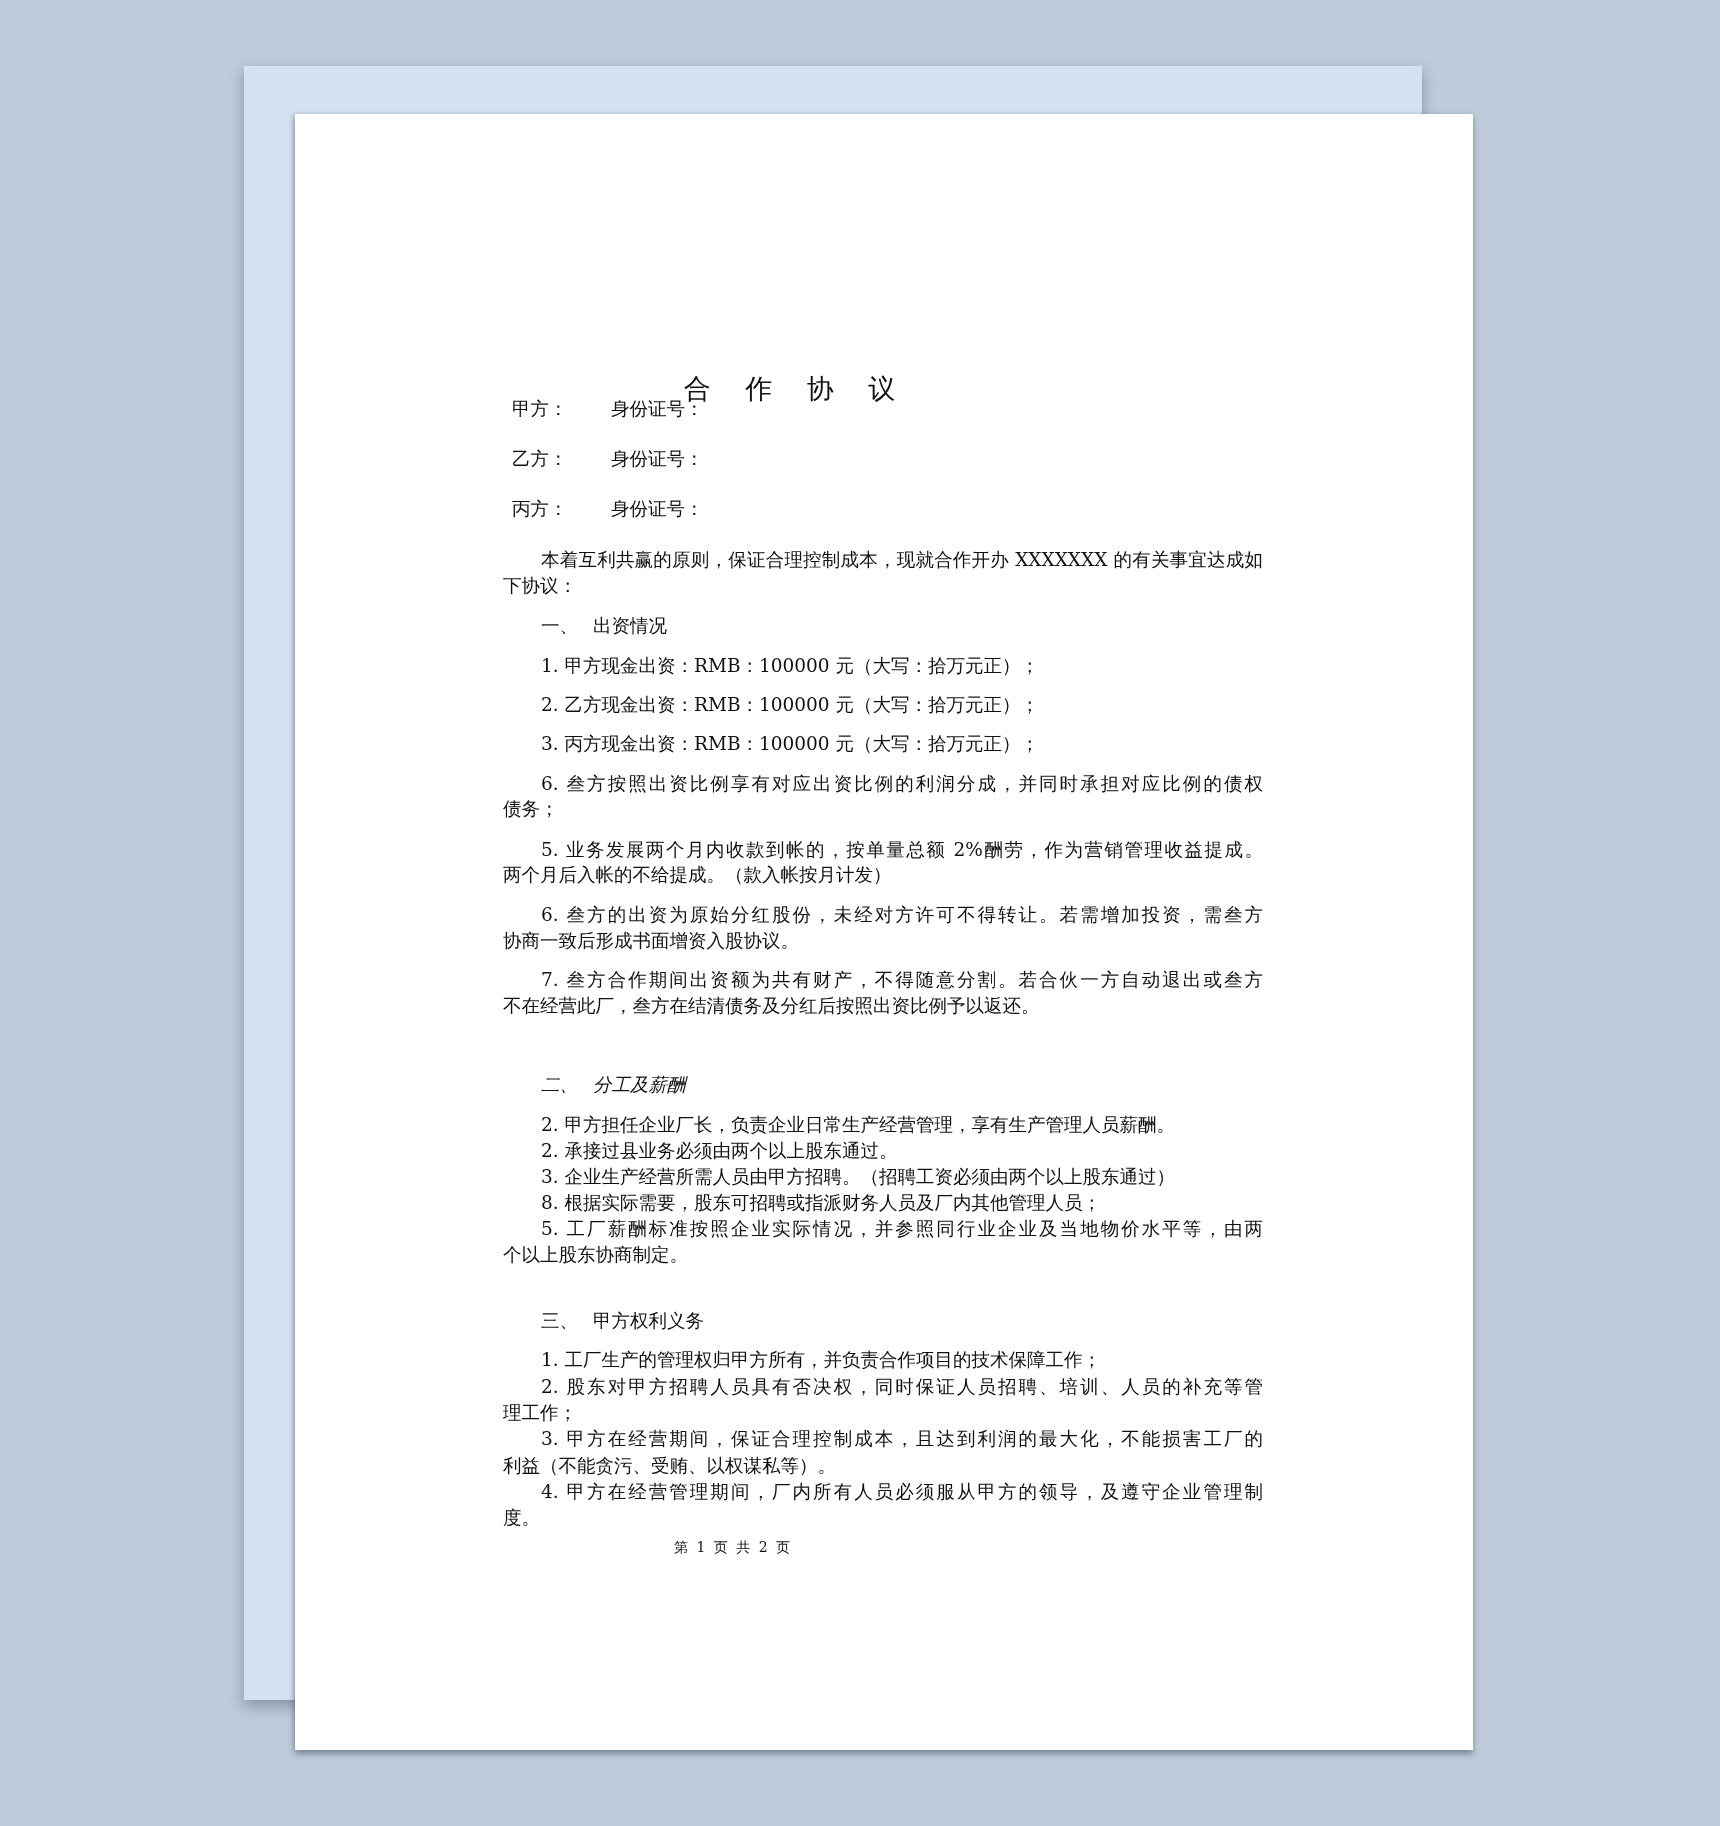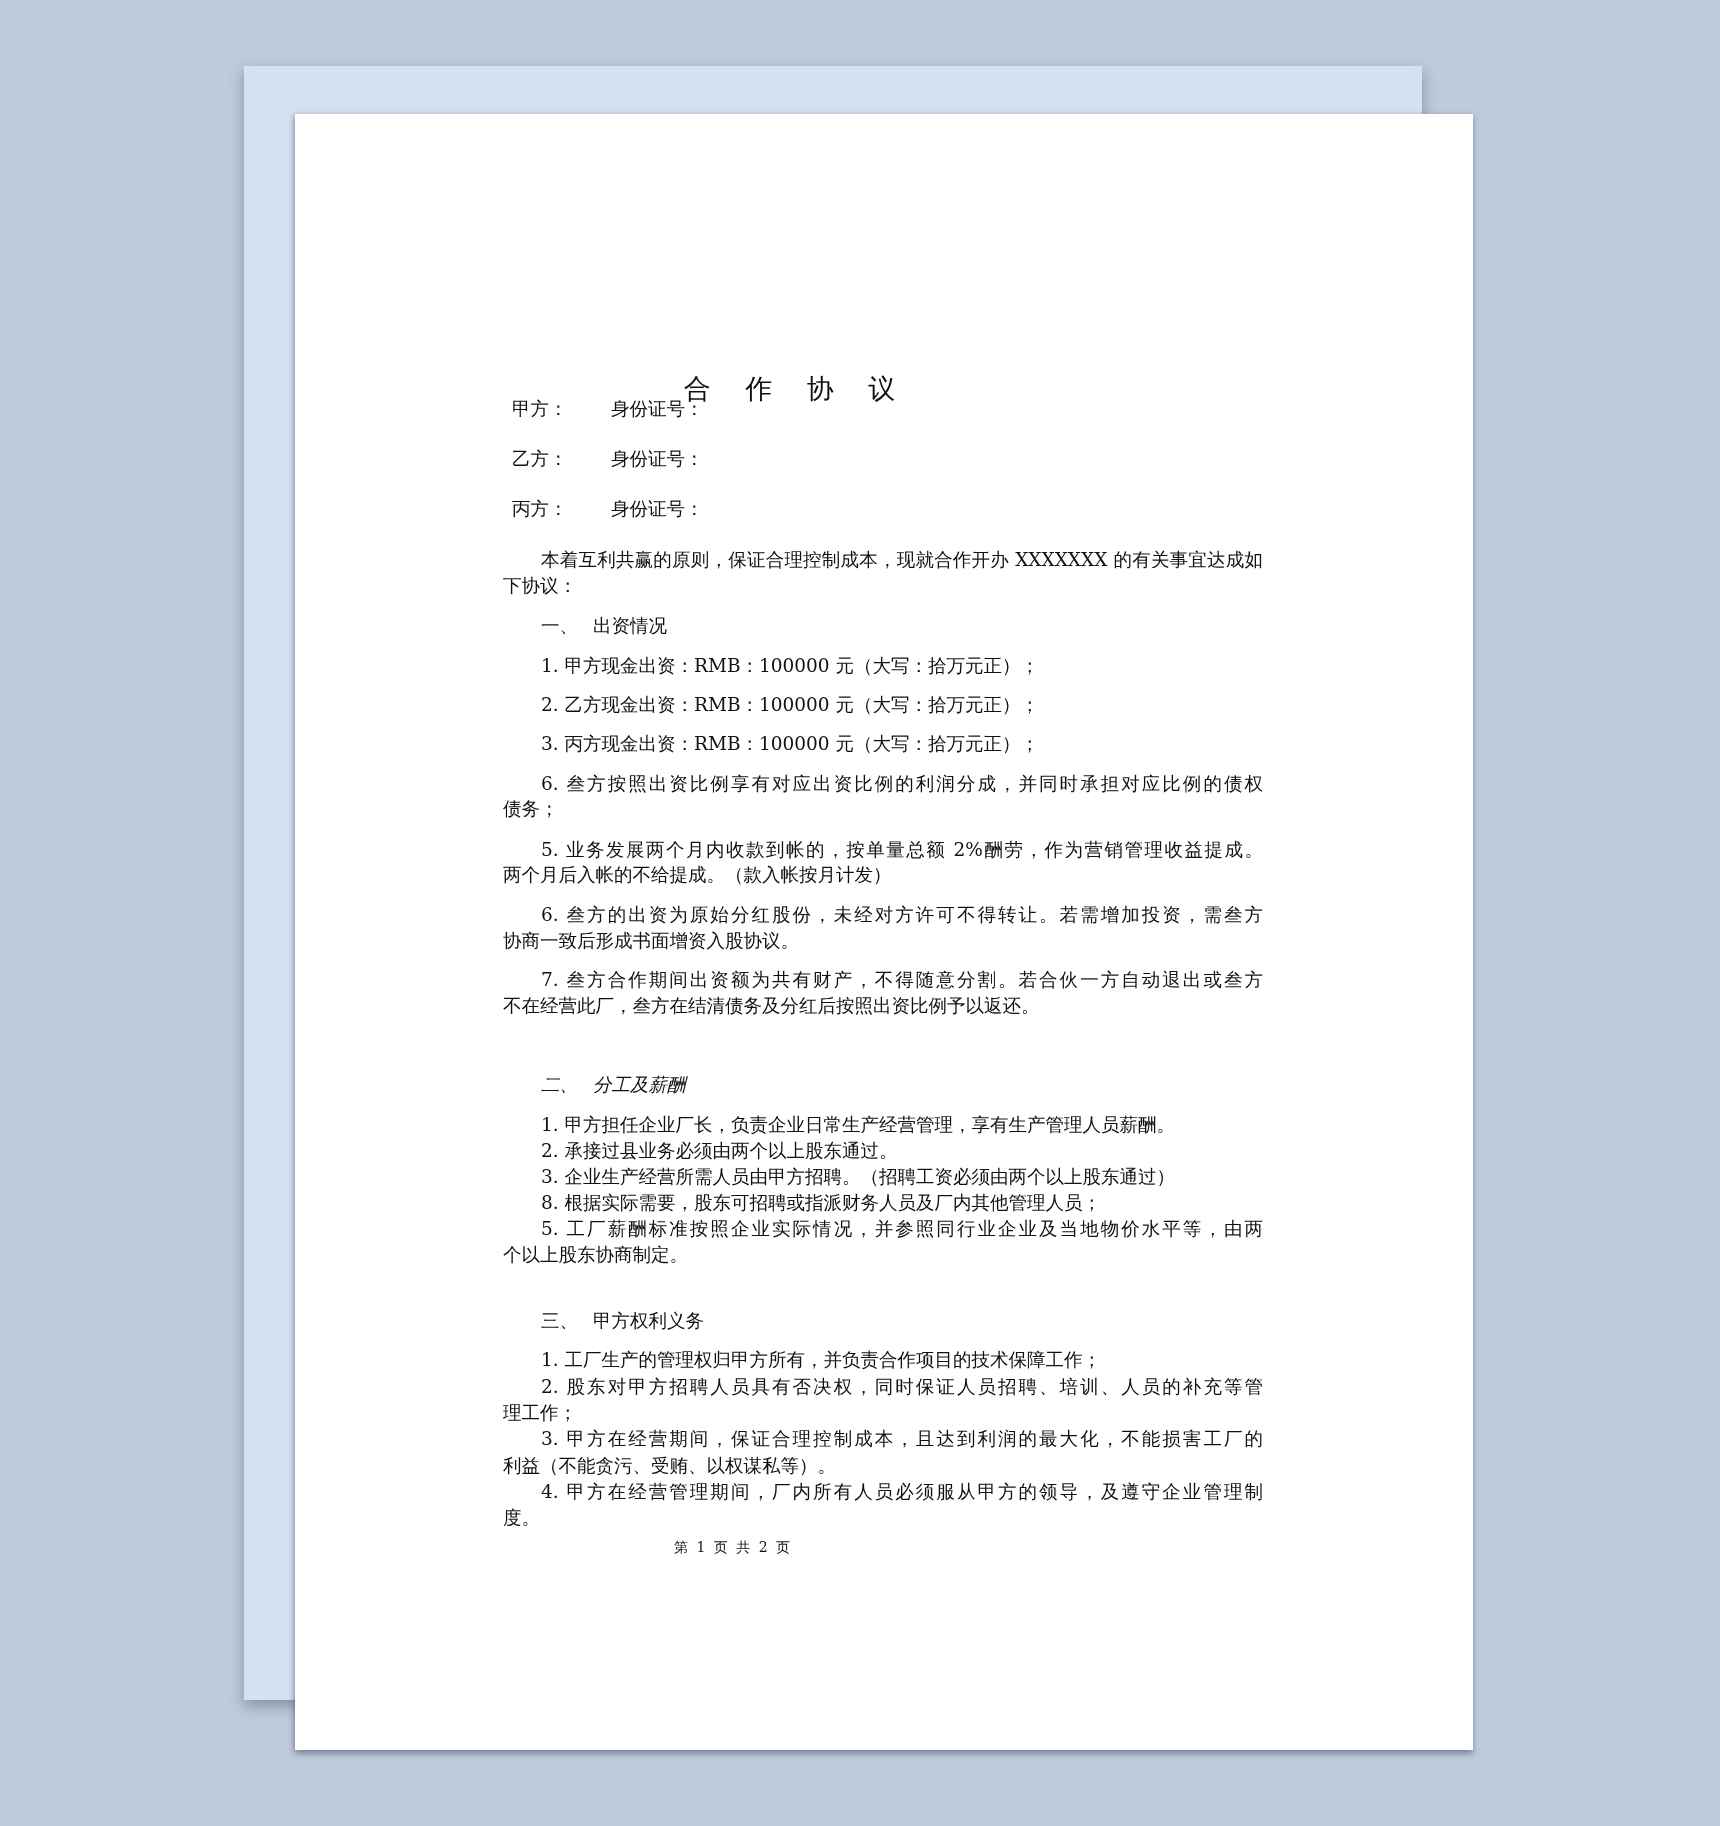--- a/index.html
+++ b/index.html
@@ -62,21 +62,21 @@
 <div class="line indent just" style="top:839px;width:722px;">5. 业务发展两个月内收款到帐的，按单量总额 2%酬劳，作为营销管理收益提成。</div>
 <div class="line" style="top:864px;">两个月后入帐的不给提成。（款入帐按月计发）</div>
 <div class="line indent just" style="top:904px;width:722px;">6. 叁方的出资为原始分红股份，未经对方许可不得转让。若需增加投资，需叁方</div>
 <div class="line" style="top:930px;">协商一致后形成书面增资入股协议。</div>
 <div class="line indent just" style="top:969px;width:722px;">7. 叁方合作期间出资额为共有财产，不得随意分割。若合伙一方自动退出或叁方</div>
 <div class="line" style="top:995px;">不在经营此厂，叁方在结清债务及分红后按照出资比例予以返还。</div>
 
 <div class="line indent" style="top:1074px;font-style:italic;">
   <span class="heading-num">二、</span><span>分工及薪酬</span>
 </div>
-<div class="line indent" style="top:1114px;">1. 甲方担任企业厂长，负责企业日常生产经营管理，享有生产管理人员薪酬。</div>
+<div class="line indent" style="top:1114px;">2. 甲方担任企业厂长，负责企业日常生产经营管理，享有生产管理人员薪酬。</div>
 <div class="line indent" style="top:1140px;">2. 承接过县业务必须由两个以上股东通过。</div>
 <div class="line indent" style="top:1166px;">3. 企业生产经营所需人员由甲方招聘。（招聘工资必须由两个以上股东通过）</div>
 <div class="line indent" style="top:1192px;">8. 根据实际需要，股东可招聘或指派财务人员及厂内其他管理人员；</div>
 <div class="line indent just" style="top:1218px;width:722px;">5. 工厂薪酬标准按照企业实际情况，并参照同行业企业及当地物价水平等，由两</div>
 <div class="line" style="top:1244px;">个以上股东协商制定。</div>
 
 <div class="line indent" style="top:1310px;">
   <span class="heading-num">三、</span><span>甲方权利义务</span>
 </div>
 <div class="line indent" style="top:1349px;">1. 工厂生产的管理权归甲方所有，并负责合作项目的技术保障工作；</div>

